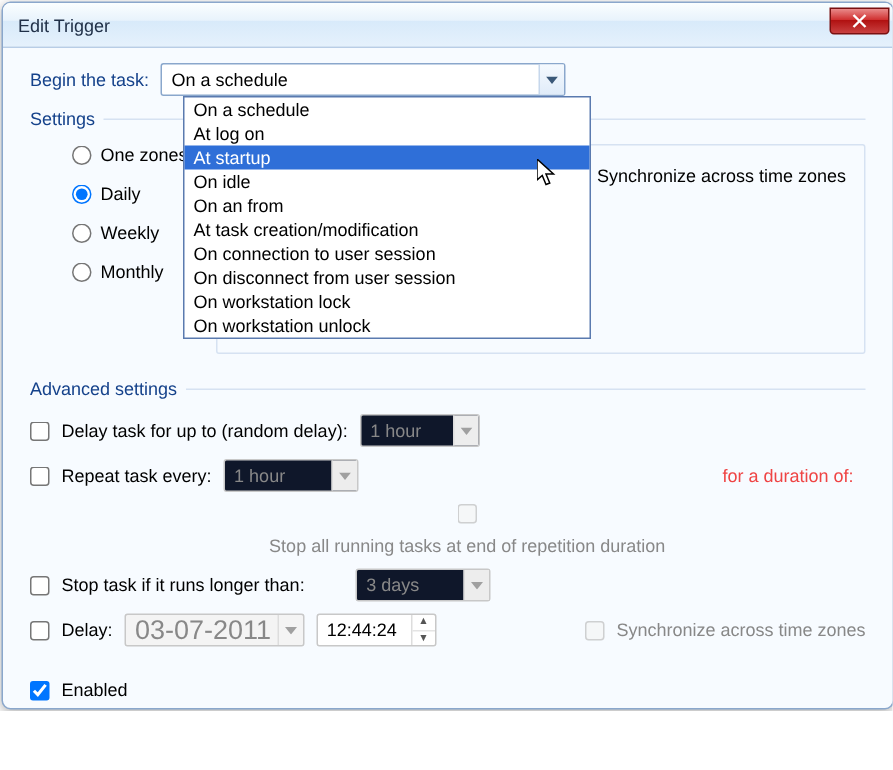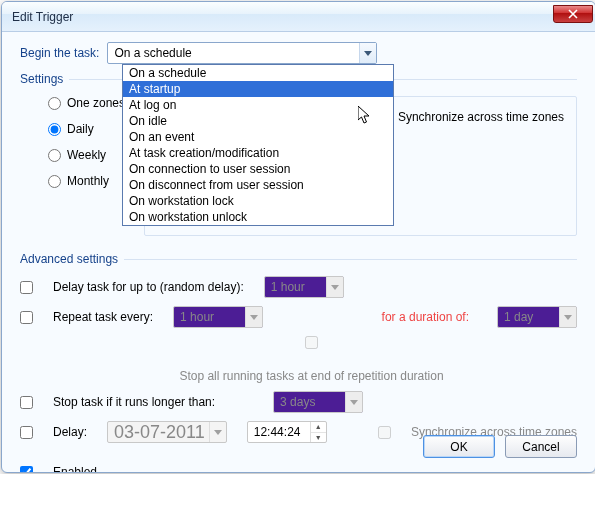--- a/index.html
+++ b/index.html
@@ -38,21 +38,21 @@
   .combo.big { width:270px; }
   .combo.small { width:80px; }
   .combo.med { width:90px; }
   .combo .val { flex:1; font-size:12px; }
   .combo .dd {
     width:17px; height:100%; border-left:1px solid #c6d7ec;
     display:flex; align-items:center; justify-content:center;
     background:linear-gradient(to bottom,#f5f9fe,#e0ecf9);
   }
   .combo .dd svg { width:8px; height:5px; }
-  .combo.disabled { background:#4c1d95; color:#888; border-color:#c8c8c8; }
+  .combo.disabled { background:#0f172a; color:#888; border-color:#c8c8c8; }
   .combo.disabled .dd { background:#ededed; border-left-color:#ddd; }
   
   
   .dropdown-list {
     position:absolute; left:120px; top:32px; width:272px;
     background:#fff; border:1px solid #5a7aaf; z-index:50;
   }
   .dropdown-list .opt { padding:1px 6px; font-size:12px; cursor:default; }
   .dropdown-list .opt.sel { background:#2f6fd8; color:#fff; }
   
@@ -70,21 +70,21 @@
   .radio input { margin:0; }
   
   
   .inner-panel {
     position:absolute; left:124px; top:0; right:0; height:140px;
     border:1px solid #d6e2f2; border-radius:2px; padding:10px 12px; background:transparent;
   }
   .inner-panel .sync { position:absolute; right:12px; top:10px; display:flex; align-items:center; gap:6px; }
   
   
-  .chk-row { display:flex; align-items:center; gap:20px; margin-bottom:8px; min-height:22px; }
+  .chk-row { display:flex; align-items:center; gap:8px; margin-bottom:8px; min-height:22px; }
   .chk-row input[type=checkbox] { margin:0; }
   .chk-row.sub { padding-left:26px; color:#9a9a9a;flex-direction:column; }
   .chk-row.disabled { color:#888; }
   .chk-row .lblc { flex:0 0 auto; }
   .filler { width:18px; }
   .mid-lbl { margin:0 8px; color:#ef4444; }
   
   
   .datebox { display:flex; align-items:center; height:22px; border:1px solid #c8c8c8; background:#fff; border-radius:2px; padding:0 0 0 6px; }
   .datebox.disabled { background:#f4f4f4; color:#888; }
@@ -136,24 +136,24 @@
         <span class="dd">
           <svg viewBox="0 0 8 5">
               <path d="M0 0 L4 5 L8 0 Z" fill="#3b5878"></path>
             </svg>
         </span>
       </div>
     </div>
 
     <div class="dropdown-list">
         <div class="opt">On a schedule</div>
+        <div class="opt">At log on</div>
         <div class="opt sel">At startup</div>
-        <div class="opt">At log on</div>
         <div class="opt">On idle</div>
-        <div class="opt">On an event</div>
+        <div class="opt">On an from</div>
         <div class="opt">At task creation/modification</div>
         <div class="opt">On connection to user session</div>
         <div class="opt">On disconnect from user session</div>
         <div class="opt">On workstation lock</div>
         <div class="opt">On workstation unlock</div>
       </div>
     <svg class="cursor" width="16" height="20" viewBox="0 0 16 20">
       <path d="M0 0 L0 14 L3.5 11 L6 17 L8.5 16 L6 10 L11 10 Z" fill="#fff" stroke="#000" stroke-width="1"></path>
     </svg>
 
@@ -213,28 +213,20 @@
       <div class="combo med disabled">
         <span class="val">1 hour</span>
         <span class="dd">
             <svg viewBox="0 0 8 5">
               <path d="M0 0 L4 5 L8 0 Z" fill="#a0a0a0"></path>
             </svg>
           </span>
       </div>
       <span class="spacer"></span>
       <span class="mid-lbl">for a duration of:</span>
-      <div class="combo small disabled">
-        <span class="val">1 day</span>
-        <span class="dd">
-            <svg viewBox="0 0 8 5">
-              <path d="M0 0 L4 5 L8 0 Z" fill="#a0a0a0"></path>
-            </svg>
-          </span>
-      </div>
     </div>
 
     <div class="chk-row sub disabled">
       <input type="checkbox" disabled="" style="">
       <span>Stop all running tasks at end of repetition duration</span>
     </div>
 
     <div class="chk-row">
       <input type="checkbox" style="">
       <span class="lblc">Stop task if it runs longer than:</span>
@@ -274,23 +266,15 @@
       </label>
     </div>
 
     <div style="height:10px;"></div>
 
     <div class="chk-row">
       <input type="checkbox" checked="" style="">
       <span>Enabled</span>
     </div>
 
-    <div class="footer">
-      <div class="btn default">
-          <span>OK</span>
-        </div>
-      <div class="btn">
-          <span>Cancel</span>
-        </div>
-    </div>
 
   </div>
 </div>
 
 </body></html>

